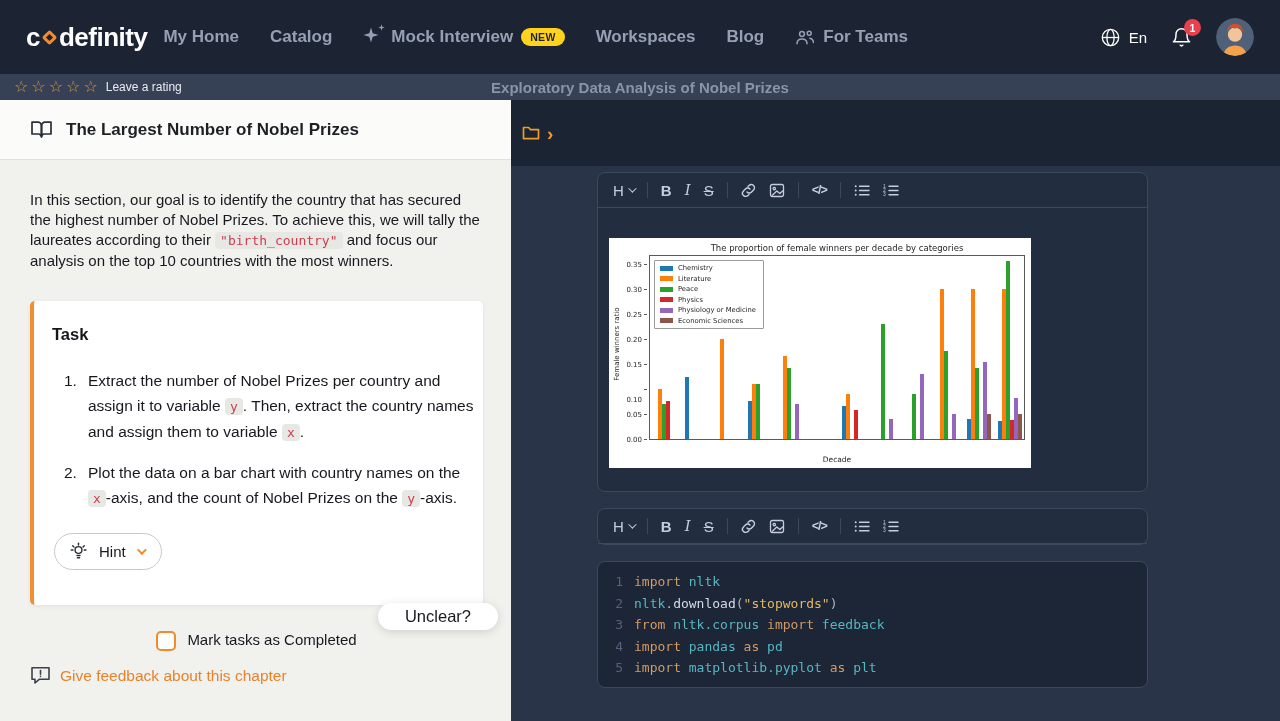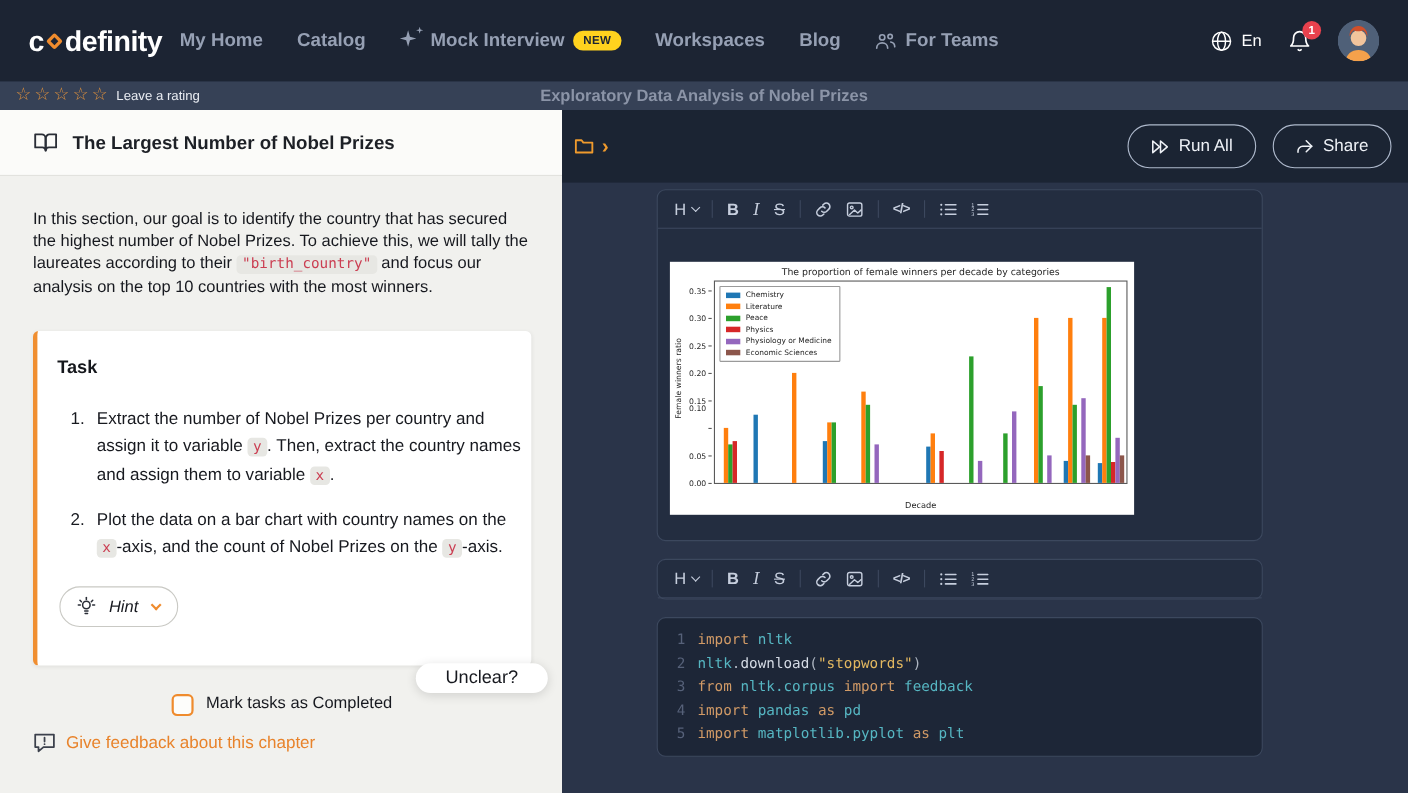--- a/index.html
+++ b/index.html
@@ -56,21 +56,21 @@
           font-size:13px; padding:1px 5px; border-radius:4px; }
   .task-card { margin-top:30px; width:453px; height:304px; background:#fff;
                border-left:4px solid #f08e30; border-radius:5px; padding:24px 2px 0 18px;
                box-shadow:0 1px 4px rgba(0,0,0,.07); position:relative; }
   .task-heading { font-size:16.5px; font-weight:800; color:#15171c; }
   .task-list { margin-top:24px; display:flex; flex-direction:column; gap:15px; padding-left:12px; }
   .task-item { display:flex; color:#17191f; font-size:15.5px; line-height:25px; }
   .task-num { width:24px; flex:none; }
   .hint-btn { margin-top:22px; margin-left:2px; display:inline-flex; align-items:center; gap:11px;
               background:#fff; border:1px solid #c9c9c4; border-radius:20px; padding:8px 17px 8px 14px;
-              font-size:15px; color:#17191f; cursor:pointer;font-style:italic; }
+              font-size:15px; color:#17191f; cursor:pointer; }
   .chev-orange { width:7px; height:7px; border-right:2px solid #ef8b2d; border-bottom:2px solid #ef8b2d;
                  transform:rotate(45deg) translateY(-2px); }
   .complete-row { margin-top:26px; display:flex; justify-content:center; gap:11px; }
   .checkbox { width:20px; height:20px; border:2px solid #ef8b2d; border-radius:5px; background:#fdfdfb;
               cursor:pointer; flex:none; }
   .complete-label { color:#17191f; font-size:15px; }
   .feedback-row { margin-top:15px; display:flex; align-items:center; gap:9px; color:#e8832b;
                   font-size:15.5px; cursor:pointer; }
   .unclear-btn { position:absolute; right:13px; top:503px; height:27px; padding:0 27px;
                  background:#fff; border:none; border-radius:22px; font-size:16.5px; color:#17191f;
@@ -302,40 +302,20 @@
 <div class="workspace">
   <div class="ws-header">
     <div class="crumb">
       <span>
         <svg width="18" height="16" viewBox="0 0 18 16" fill="none" stroke="#ef9a2d" stroke-width="1.7" stroke-linejoin="round">
           <path d="M1.5 2.5h5.2l1.6 2.1h8.2v9H1.5z"></path>
         </svg>
       </span>
       <span class="crumb-chev">›</span>
     </div>
-    <div class="ws-actions">
-      <button class="pill-btn">
-        <span>
-          <svg width="17" height="15" viewBox="0 0 17 15" fill="none" stroke="#eef1f6" stroke-width="1.4" stroke-linejoin="round">
-            <path d="M2 2.2 L8.2 7.5 L2 12.8 Z"></path>
-              <path d="M9 2.2 L15.2 7.5 L9 12.8 Z"></path>
-          </svg>
-        </span>
-        <span>Run All</span>
-      </button>
-      <button class="pill-btn">
-        <span>
-          <svg width="16" height="16" viewBox="0 0 16 16" fill="none" stroke="#eef1f6" stroke-width="1.4" stroke-linecap="round" stroke-linejoin="round">
-            <polyline points="9.5,3 14.5,8 9.5,13"></polyline>
-              <path d="M2 13.5v-1.2a4.3 4.3 0 0 1 4.3-4.3h8.2"></path>
-          </svg>
-        </span>
-        <span>Share</span>
-      </button>
-    </div>
   </div>
 
   <div class="ws-content">
 
     <div class="cell">
       <div class="cell-toolbar">
         <span class="tb-btn">
           <span>H</span>
           <span class="chev-gray"></span>
         </span>
@@ -382,21 +362,21 @@
         </span>
       </div>
       <div class="chart-figure">
         <div class="chart-title">The proportion of female winners per decade by categories</div>
         <div class="chart-ylabel">Female winners ratio</div>
         <div class="yticks">
             <div class="ytick" style="bottom: 0px;">0.00</div>
             <div class="ytickmark" style="bottom: 0px;"></div>
             <div class="ytick" style="bottom: 25px;">0.05</div>
             <div class="ytickmark" style="bottom: 25px;"></div>
-            <div class="ytick" style="bottom: 68px;">0.10</div>
+            <div class="ytick" style="bottom: 40px;">0.10</div>
             <div class="ytickmark" style="bottom: 50px;"></div>
             <div class="ytick" style="bottom: 75px;">0.15</div>
             <div class="ytickmark" style="bottom: 75px;"></div>
             <div class="ytick" style="bottom: 100px;">0.20</div>
             <div class="ytickmark" style="bottom: 100px;"></div>
             <div class="ytick" style="bottom: 125px;">0.25</div>
             <div class="ytickmark" style="bottom: 125px;"></div>
             <div class="ytick" style="bottom: 150px;">0.30</div>
             <div class="ytickmark" style="bottom: 150px;"></div>
             <div class="ytick" style="bottom: 175px;">0.35</div>

